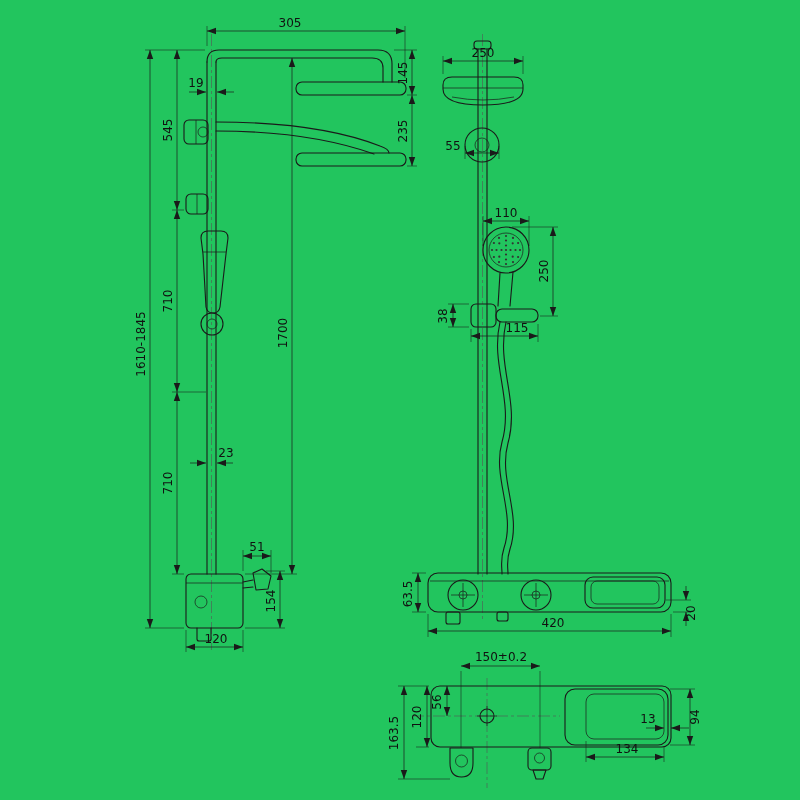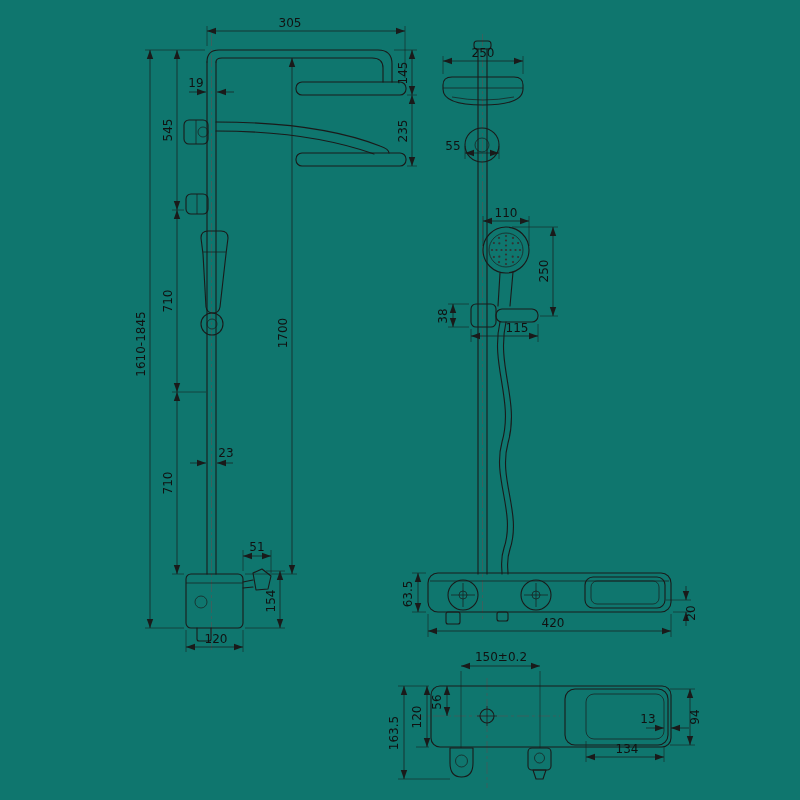--- a/index.html
+++ b/index.html
@@ -1,16 +1,16 @@
 <!DOCTYPE html>
 <html><head>
 <meta charset="utf-8">
 <style>
   html,body{margin:0;padding:0;background:#fff;}
-  .canvas{width:800px;height:800px;background:#0f766e;position:relative;overflow:hidden;}
+  .canvas{width:800px;height:800px;background:#22c55e;position:relative;overflow:hidden;}
   svg{display:block;}
   .ol{fill:none;stroke:#1a1a1a;stroke-width:1.1;stroke-linecap:round;stroke-linejoin:round;}
   .th{fill:none;stroke:#1a1a1a;stroke-width:.7;}
   .dim{fill:none;stroke:#1a1a1a;stroke-width:.7;}
   .ext{fill:none;stroke:#1a1a1a;stroke-width:.55;}
   .cl{fill:none;stroke:#555;stroke-width:.6;stroke-dasharray:12 3 3 3;}
   text.d{font-family:"DejaVu Sans",sans-serif;font-size:12px;fill:#111;}
 </style>
 </head>
 <body>

